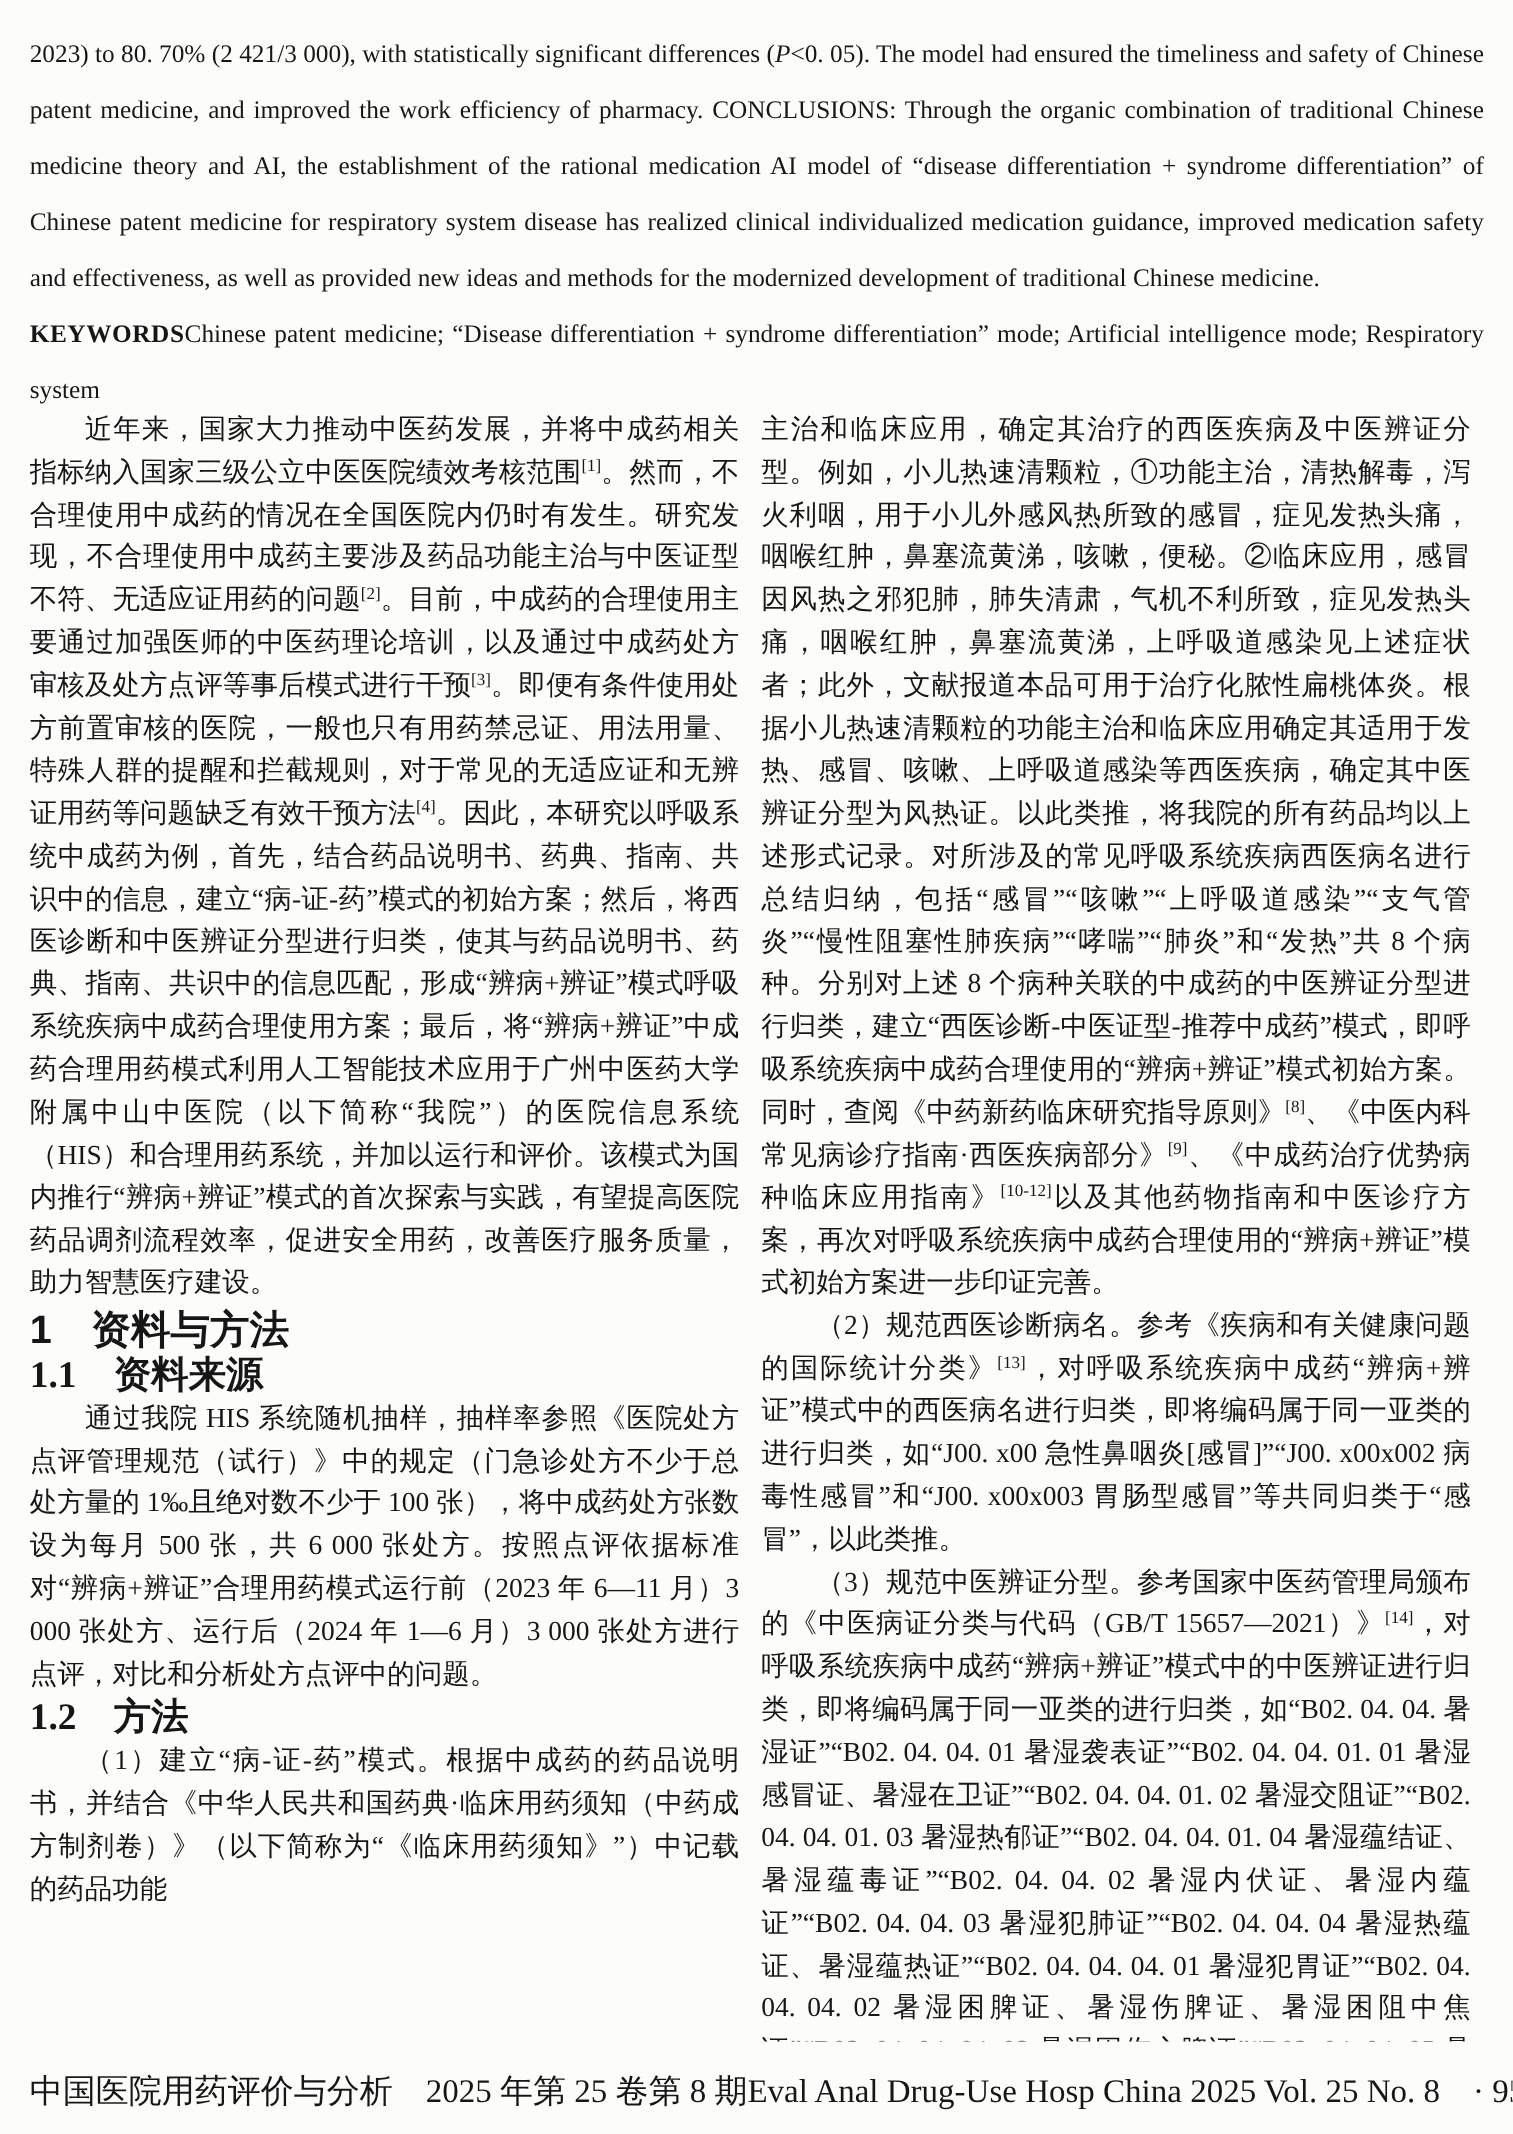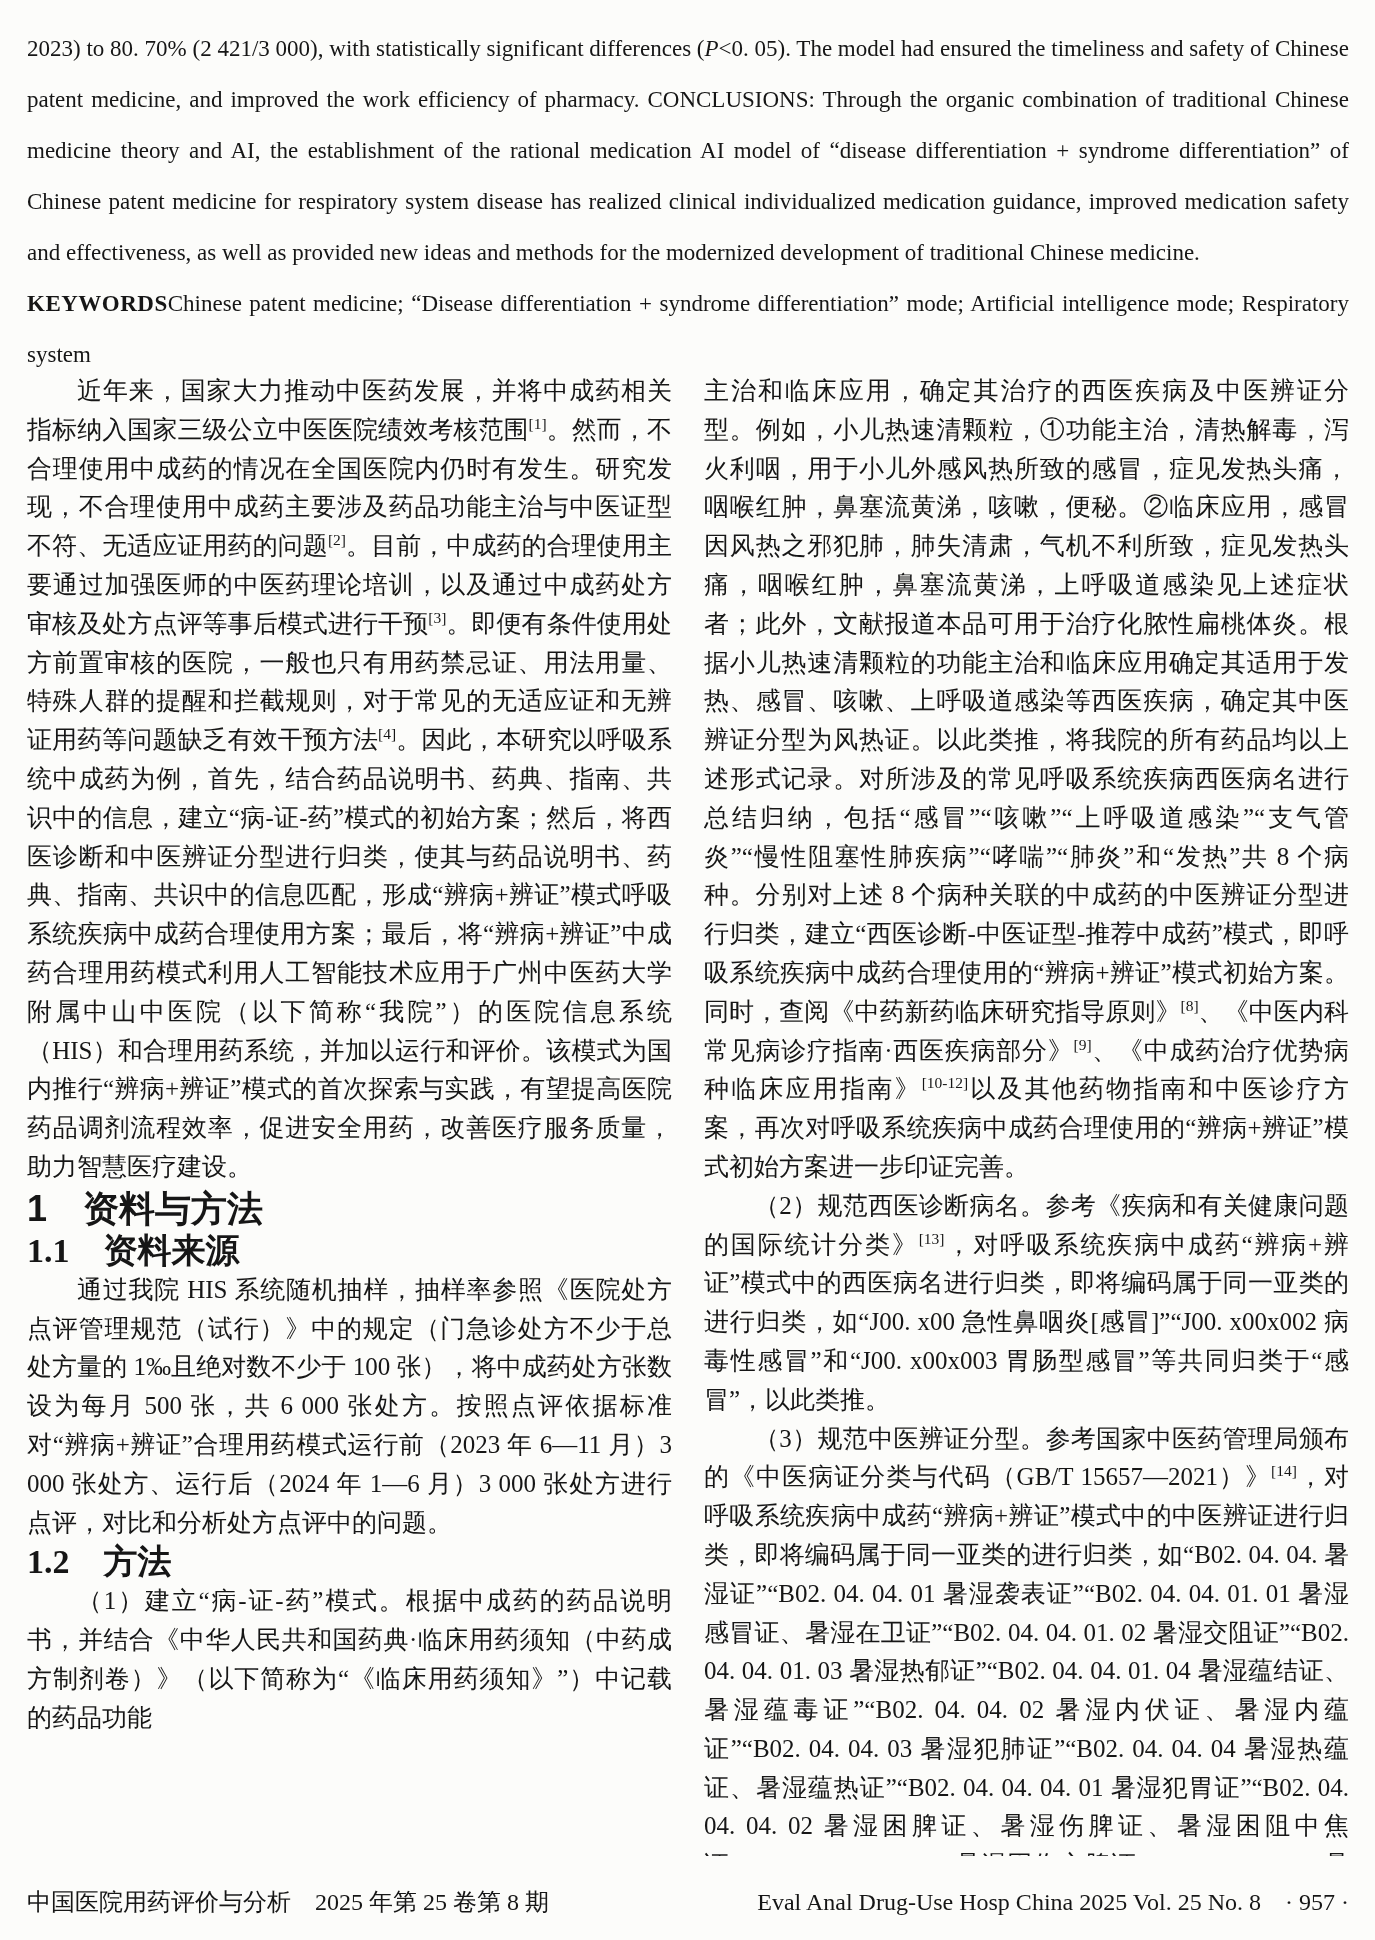--- a/index.html
+++ b/index.html
@@ -12,41 +12,41 @@
     -webkit-font-smoothing:antialiased;
   }
   .top-block{
     position:absolute;left:27px;top:23px;width:1322px;
     font-size:23px;line-height:51px;text-align:justify;
   }
   .top-block p{margin:0;}
   .kw-label{font-weight:bold;letter-spacing:.5px;}
   .cols{
     position:absolute;left:27px;top:372px;width:1322px;
-    display:flex;gap:32px;
+    display:flex;gap:20px;
   }
   .col{
     width:645px;height:1484px;overflow:hidden;
     font-size:25px;line-height:38.8px;text-align:justify;
   }
   .col p{margin:0;}
   .col p.indent{text-indent:2em;}
   .col p.h1{
     font-family:"Liberation Sans","DejaVu Sans",sans-serif;
     font-weight:bold;font-size:36px;line-height:44px;
   }
   .col p.h2{
     font-family:Liberation Serif, serif;
     font-weight:bold;font-size:34px;line-height:40px;
   }
   sup.ref{font-size:0.62em;line-height:0;vertical-align:0.55em;}
   .footer{
     position:absolute;left:27px;top:1886px;width:1322px;
     display:flex;justify-content:space-between;
-    font-size:24px;line-height:32px;white-space:nowrap;
+    font-size:30px;line-height:32px;white-space:nowrap;
   }
 </style>
 </head>
 <body>
 
 <div class="top-block">
   <p>2023) to 80. 70% (2 421/3 000), with statistically significant differences (<i>P</i>&lt;0. 05). The model had ensured the timeliness and safety of Chinese patent medicine, and improved the work efficiency of pharmacy. CONCLUSIONS: Through the organic combination of traditional Chinese medicine theory and AI, the establishment of the rational medication AI model of “disease differentiation + syndrome differentiation” of Chinese patent medicine for respiratory system disease has realized clinical individualized medication guidance, improved medication safety and effectiveness, as well as provided new ideas and methods for the modernized development of traditional Chinese medicine.</p>
   <p><span class="kw-label">KEYWORDS</span><span>Chinese patent medicine; “Disease differentiation + syndrome differentiation” mode; Artificial intelligence mode; Respiratory system</span></p>
 </div>
 

